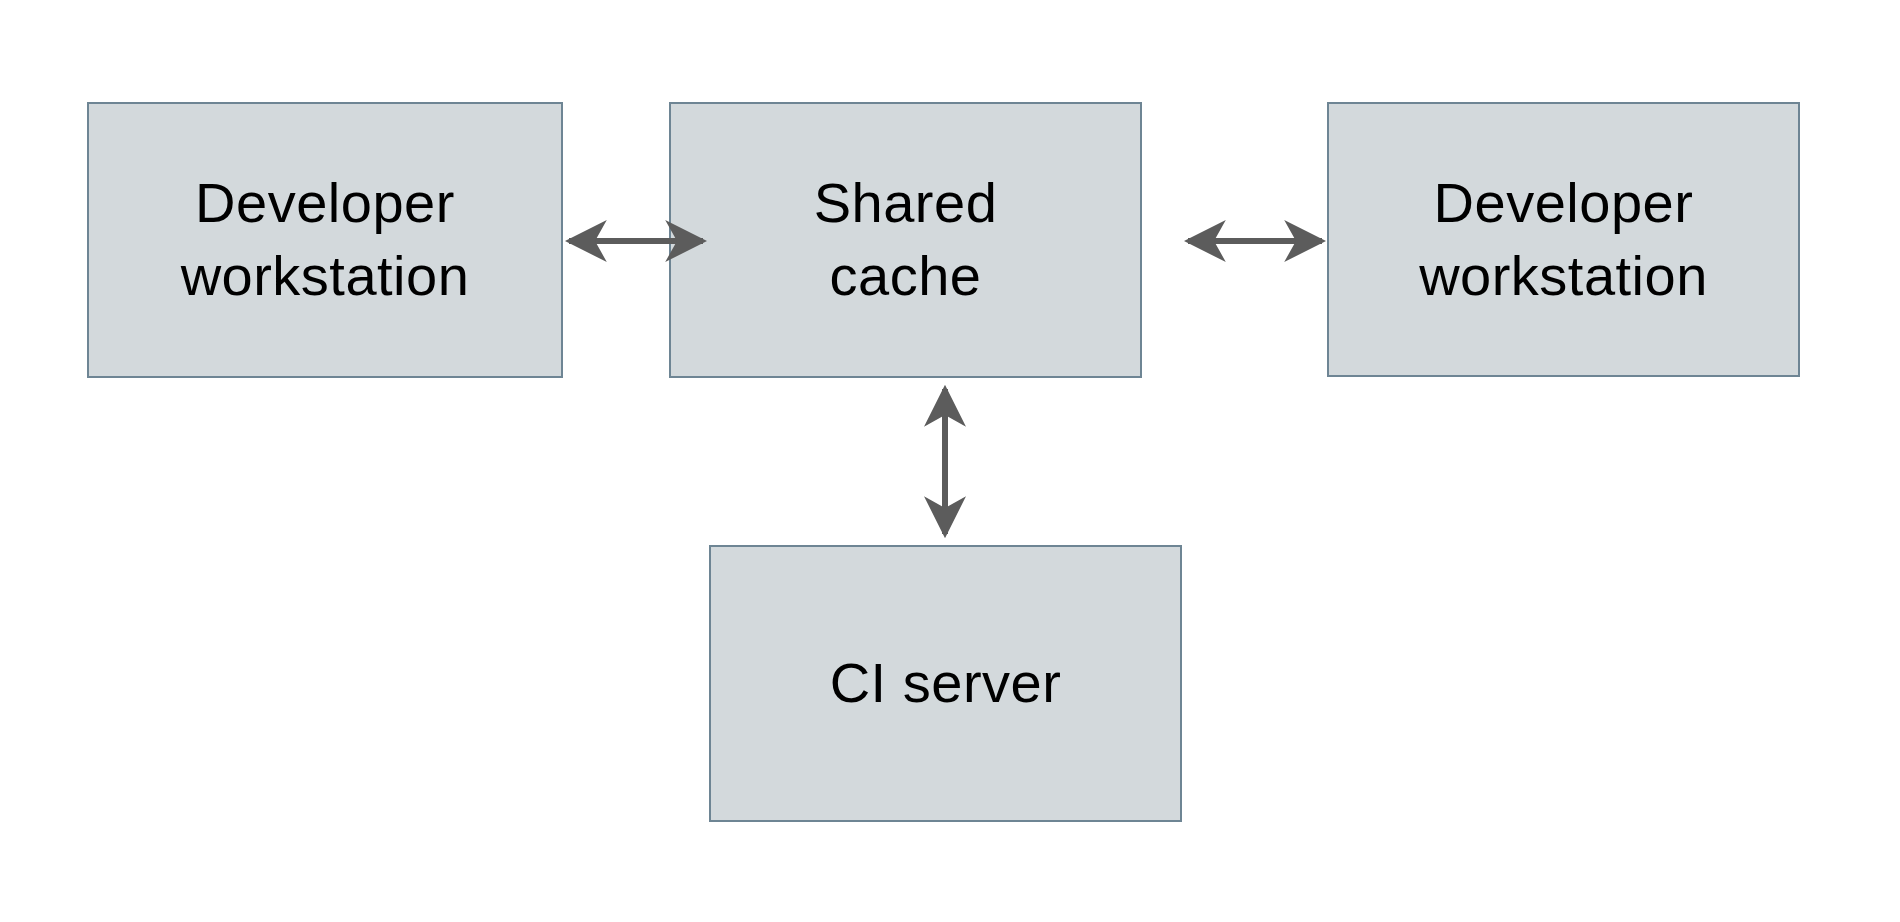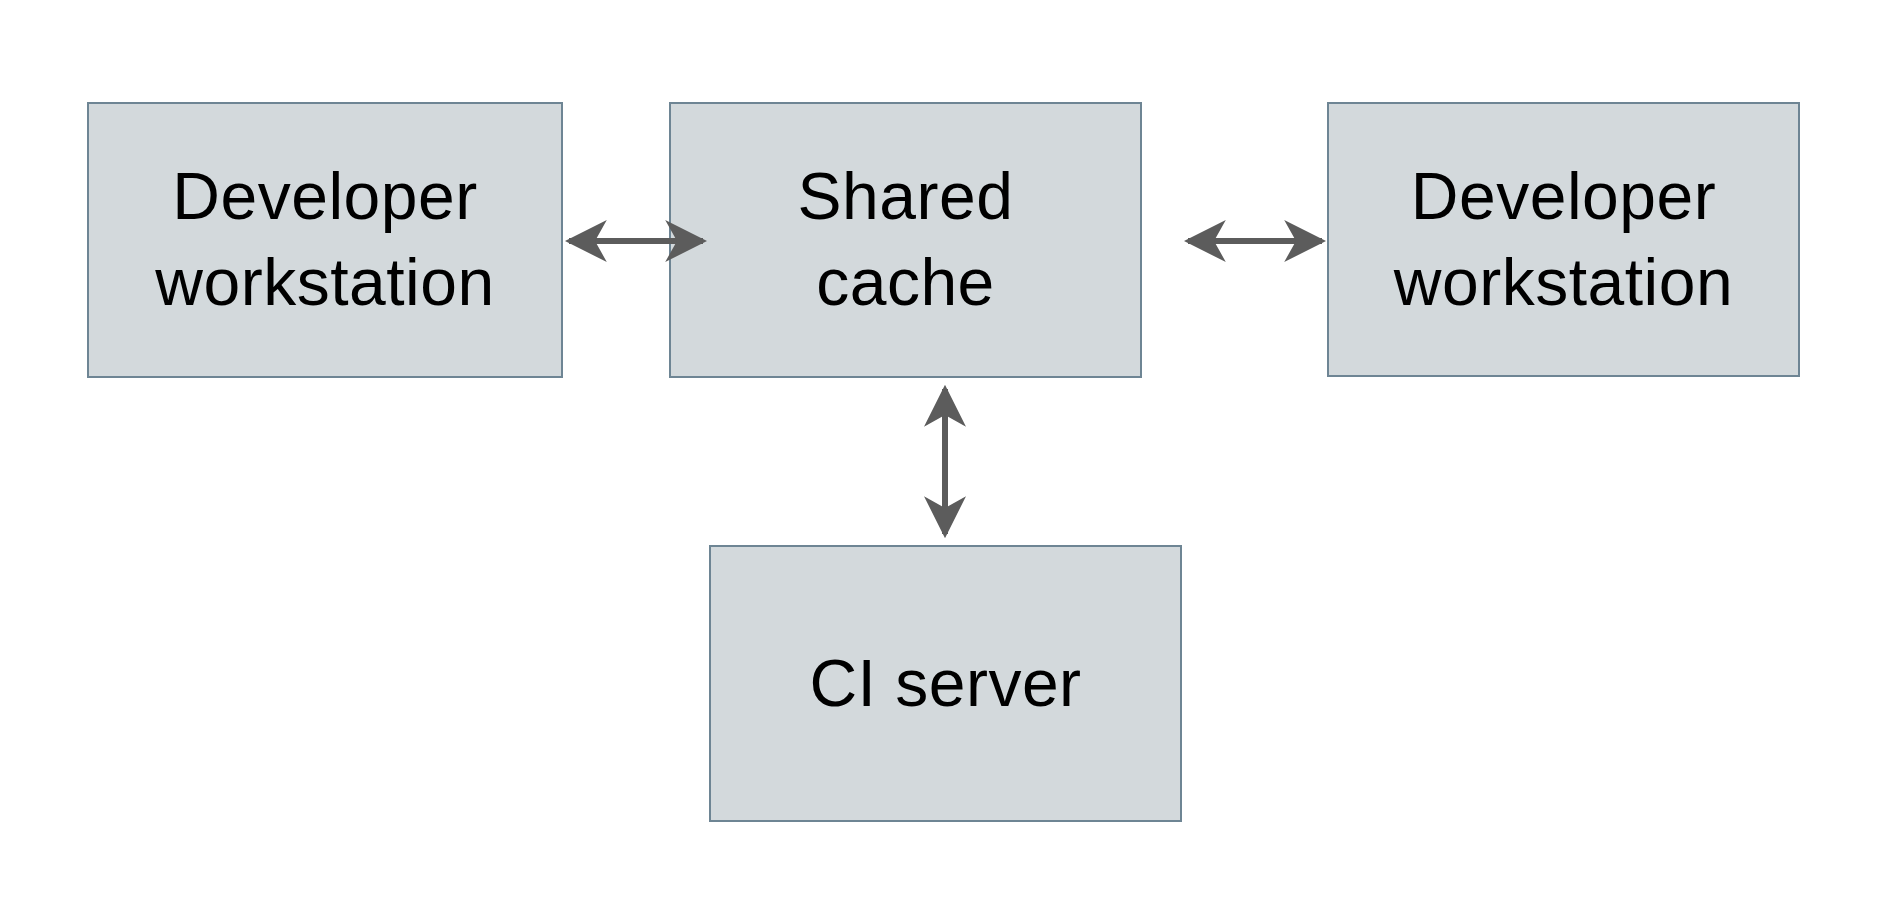--- a/index.html
+++ b/index.html
@@ -22,21 +22,21 @@
   .node {
     position: absolute;
     background: var(--node-fill);
     border: 2px solid var(--node-border);
     display: flex;
     align-items: center;
     justify-content: center;
     text-align: center;
   }
   .node-label {
-    font-size: 66px;
+    font-size: 56px;
     line-height: 1.3;
     color: var(--label);
     white-space: pre-line;
     letter-spacing: 0.5px;
   }
   .node-dev-left   { left: 87px;   top: 102px; width: 476px; height: 276px; }
   .node-cache      { left: 669px;  top: 102px; width: 473px; height: 276px; }
   .node-dev-right  { left: 1327px; top: 102px; width: 473px; height: 275px; }
   .node-ci         { left: 709px;  top: 545px; width: 473px; height: 277px; align-items: center; }
   .arrow {

